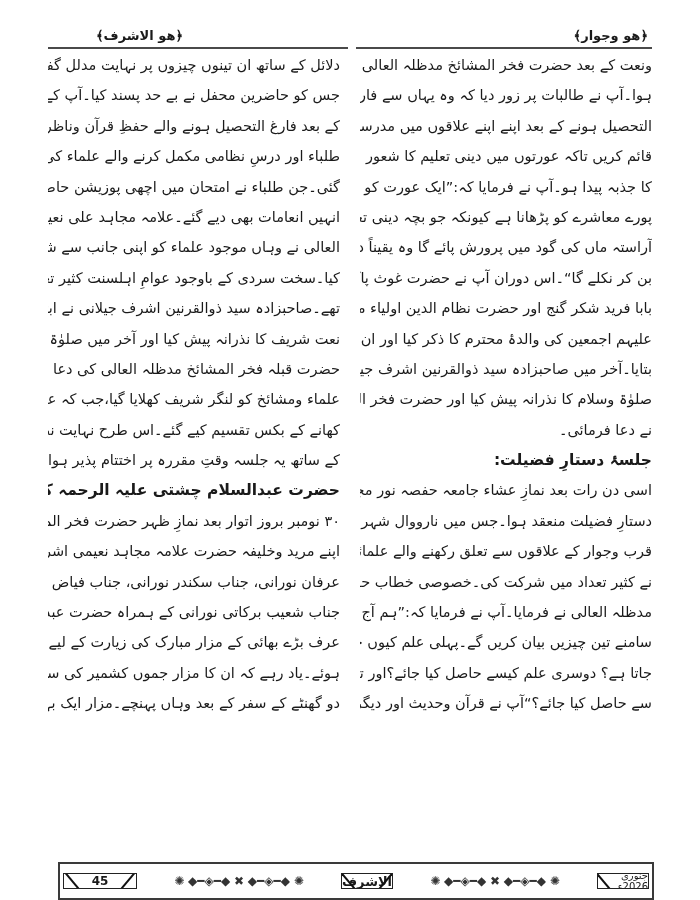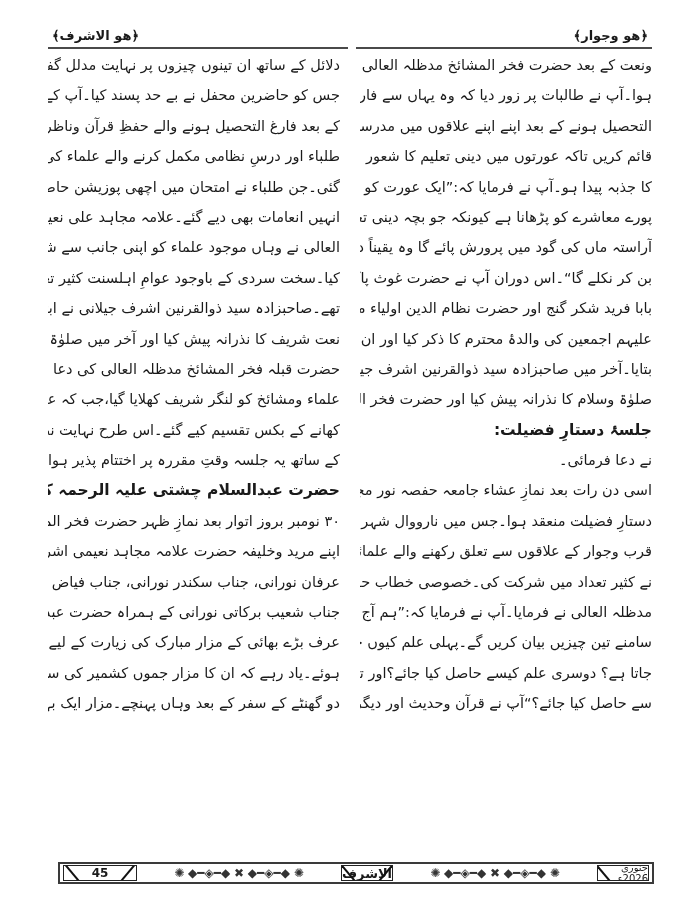--- a/index.html
+++ b/index.html
@@ -1,36 +1,36 @@
 <!DOCTYPE html>
 <html><head>
 <meta charset="utf-8">
 <style>
   html, body { margin: 0; padding: 0; background: #ffffff; }
   body { width: 700px; height: 900px; position: relative; overflow: hidden;
          font-family: "DejaVu Sans", sans-serif; color: #1a1a1a; }
   .page { position: absolute; left: 48px; top: 28px; width: 604px; height: 860px; }
   .header { position: absolute; top: 0; left: 0; width: 604px; height: 20px; }
   .hdr-title { position: absolute; top: 0; font-size: 13px; font-weight: bold;
-               direction: rtl; white-space: nowrap; color: #1a1a1a; }
+               direction: rtl; white-space: nowrap; color: #1a1a1a; margin-left: 44px; }
   .hdr-title.right { right: 4px; }
   .hdr-title.left { left: 4px; }
   .hdr-rule { position: absolute; top: 19px; height: 2px; background: #4a4a4a; }
   .hdr-rule.right { right: 0; width: 296px; }
   .hdr-rule.left { left: 0; width: 300px; }
 
   .col { position: absolute; top: 22px; width: 292px; direction: rtl; text-align: justify;
          text-align-last: right; }
   .col.right { right: 0; }
   .col.left { left: 0; }
   .line { font-size: 14.5px; line-height: 30.4px; height: 30.4px; white-space: nowrap;
           overflow: hidden; text-align: right; }
   .heading { font-weight: bold; font-size: 15.5px; }
 
-  .footer { position: absolute; left: 10px; top: 834px; width: 596px; height: 22px;
+  .footer { position: absolute; left: 10px; top: 834px; width: 596px; height: 38px;
             border: 2px solid #3a3a3a; background: #fff; display: flex; align-items: center;
             justify-content: space-between; padding: 0 3px; box-sizing: border-box; }
   .fbox { position: relative; height: 16px; border: 1px solid #222; display: flex;
           align-items: center; justify-content: center; font-size: 12px; font-weight: bold;
           box-sizing: border-box; overflow: hidden; }
   .fbox .slash { position: absolute; width: 2px; height: 26px; background: #111; top: -5px; }
   .page-no { width: 74px; }
   .page-no .s1 { left: 8px; transform: rotate(-40deg); }
   .page-no .s2 { right: 8px; transform: rotate(40deg); }
   .mag-name { width: 52px; font-size: 13px; direction: rtl; }
@@ -58,22 +58,22 @@
     <div class="line">التحصیل ہونے کے بعد اپنے اپنے علاقوں میں مدرسۃ البنات</div>
     <div class="line">قائم کریں تاکہ عورتوں میں دینی تعلیم کا شعور اور دین سے محبت</div>
     <div class="line">کا جذبہ پیدا ہو۔آپ نے فرمایا کہ:”ایک عورت کو پڑھانا</div>
     <div class="line">پورے معاشرے کو پڑھانا ہے کیونکہ جو بچہ دینی تعلیم سے</div>
     <div class="line">آراستہ ماں کی گود میں پرورش پائے گا وہ یقیناً دین کا سپاہی</div>
     <div class="line">بن کر نکلے گا“۔اس دوران آپ نے حضرت غوث پاک،حضرت</div>
     <div class="line">بابا فرید شکر گنج اور حضرت نظام الدین اولیاء محبوب الٰہی رحمۃ اللہ</div>
     <div class="line">علیہم اجمعین کی والدۂ محترم کا ذکر کیا اور ان کی تربیت کا انداز</div>
     <div class="line">بتایا۔آخر میں صاحبزادہ سید ذوالقرنین اشرف جیلانی زید مجدہ نے</div>
     <div class="line">صلوٰۃ وسلام کا نذرانہ پیش کیا اور حضرت فخر المشائخ مدظلہ العالی</div>
+    <div class="line">نے دعا فرمائی۔</div>
     <div class="line heading">جلسۂ دستارِ فضیلت:</div>
-    <div class="line">نے دعا فرمائی۔</div>
     <div class="line">اسی دن رات بعد نمازِ عشاء جامعہ حفصہ نور مجددیہ نعیمیہ کا جلسۂ</div>
     <div class="line">دستارِ فضیلت منعقد ہوا۔جس میں نارووال شہر اور اس کے</div>
     <div class="line">قرب وجوار کے علاقوں سے تعلق رکھنے والے علمائے اہلسنت</div>
     <div class="line">نے کثیر تعداد میں شرکت کی۔خصوصی خطاب حضرت فخر المشائخ</div>
     <div class="line">مدظلہ العالی نے فرمایا۔آپ نے فرمایا کہ:”ہم آج آپ کے</div>
     <div class="line">سامنے تین چیزیں بیان کریں گے۔پہلی علم کیوں حاصل کیا</div>
     <div class="line">جاتا ہے؟ دوسری علم کیسے حاصل کیا جائے؟اور تیسری علم کس</div>
     <div class="line">سے حاصل کیا جائے؟“آپ نے قرآن وحدیث اور دیگر</div>
   </div>
 

